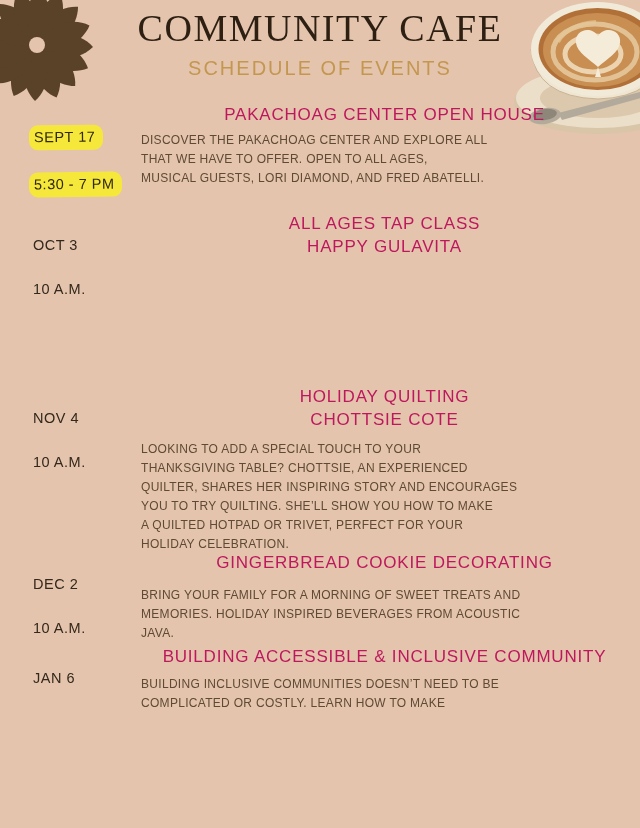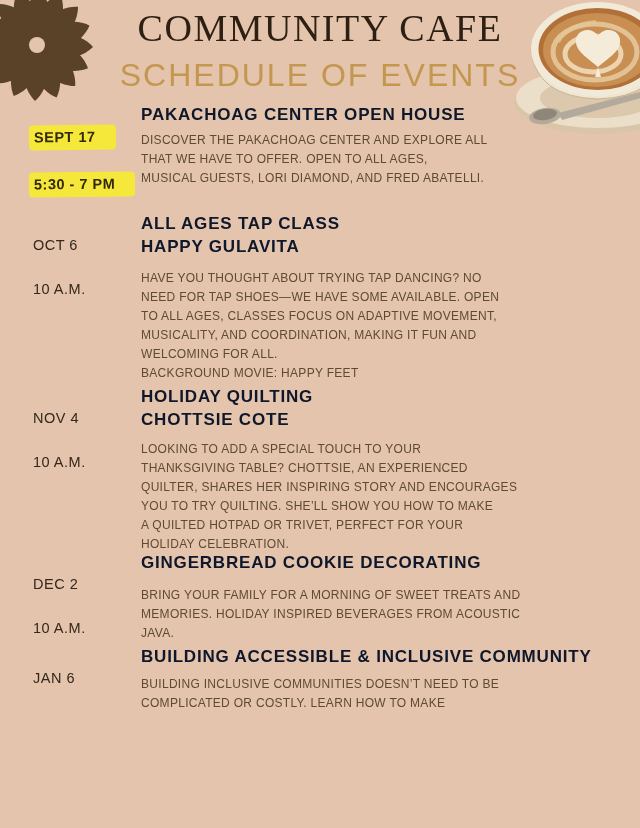--- a/index.html
+++ b/index.html
@@ -14,41 +14,40 @@
 
   
   .spiral{position:absolute;left:-28px;top:-16px;}
   .page-title{
     position:absolute;top:6px;left:0;right:0;text-align:center;
     font-family:"Liberation Serif", serif;
     font-size:38px;letter-spacing:1.5px;color:#2d1f12;font-weight:500;
   }
   .page-subtitle{
     position:absolute;top:57px;left:0;right:0;text-align:center;
-    font-size:32px;letter-spacing:2px;color:#c49750;font-weight:500;
+    font-size:20px;letter-spacing:2px;color:#c49750;font-weight:500;
   }
   .cup{position:absolute;left:498px;top:-6px;}
 
   
   .event{position:absolute;left:0;right:0;display:flex;padding-left:33px;}
   .event-date{
     width:108px;flex:0 0 108px;
     font-size:14.5px;line-height:22px;letter-spacing:.5px;
     color:#33281b;font-weight:500;white-space:pre-line;
   }
   .event-date .hl{
     display:inline-block;background:#f6e83b;color:#32290f;
-    padding:1px 20px 2px 5px;margin-left:-4px;border-radius:4px;
+    padding:1px 8px 2px 5px;margin-left:-4px;border-radius:9px;
     transform:rotate(-.6deg);
-    font-weight:bold;
   }
   .event-body{flex:1;padding-right:12px;}
   .event-title,.event-speaker{
     font-size:17px;line-height:23px;letter-spacing:.8px;
-    color:#0f172a;font-weight:700;
+    color:#be185d;font-weight:400;text-align:center;
   }
   .event-desc{
     font-size:12px;line-height:19px;letter-spacing:.3px;
     color:#5f4a33;white-space:pre-line;font-weight:500;
   }
   .e1{top:103px}.e2{top:212px}.e3{top:385px}.e4{top:551px}.e5{top:645px}
   .e1 .event-desc{margin-top:5px}
   .e2 .event-desc{margin-top:11px}
   .e3 .event-desc{margin-top:9px}
   .e4 .event-desc{margin-top:12px}
@@ -155,32 +154,26 @@
     <div class="event-body">
       <div class="event-title">PAKACHOAG CENTER OPEN HOUSE</div>
       <div class="event-desc">DISCOVER THE PAKACHOAG CENTER AND EXPLORE ALL
 THAT WE HAVE TO OFFER. OPEN TO ALL AGES,
 MUSICAL GUESTS, LORI DIAMOND, AND FRED ABATELLI.</div>
     </div>
   </div>
 
   <div class="event e2">
     <div class="event-date">
-      <span>OCT 6</span><br>
+      <span>OCT 3</span><br>
       <span>10 A.M.</span>
     </div>
     <div class="event-body">
       <div class="event-title">ALL AGES TAP CLASS</div>
       <div class="event-speaker">HAPPY GULAVITA</div>
-      <div class="event-desc">HAVE YOU THOUGHT ABOUT TRYING TAP DANCING?  NO
-NEED FOR TAP SHOES—WE HAVE SOME AVAILABLE.  OPEN
-TO ALL AGES,  CLASSES FOCUS ON ADAPTIVE MOVEMENT,
-MUSICALITY, AND COORDINATION, MAKING IT FUN AND
-WELCOMING FOR ALL.
-BACKGROUND MOVIE: HAPPY FEET</div>
     </div>
   </div>
 
   <div class="event e3">
     <div class="event-date">
       <span>NOV 4</span><br>
       <span>10 A.M.</span>
     </div>
     <div class="event-body">
       <div class="event-title">HOLIDAY QUILTING</div>

